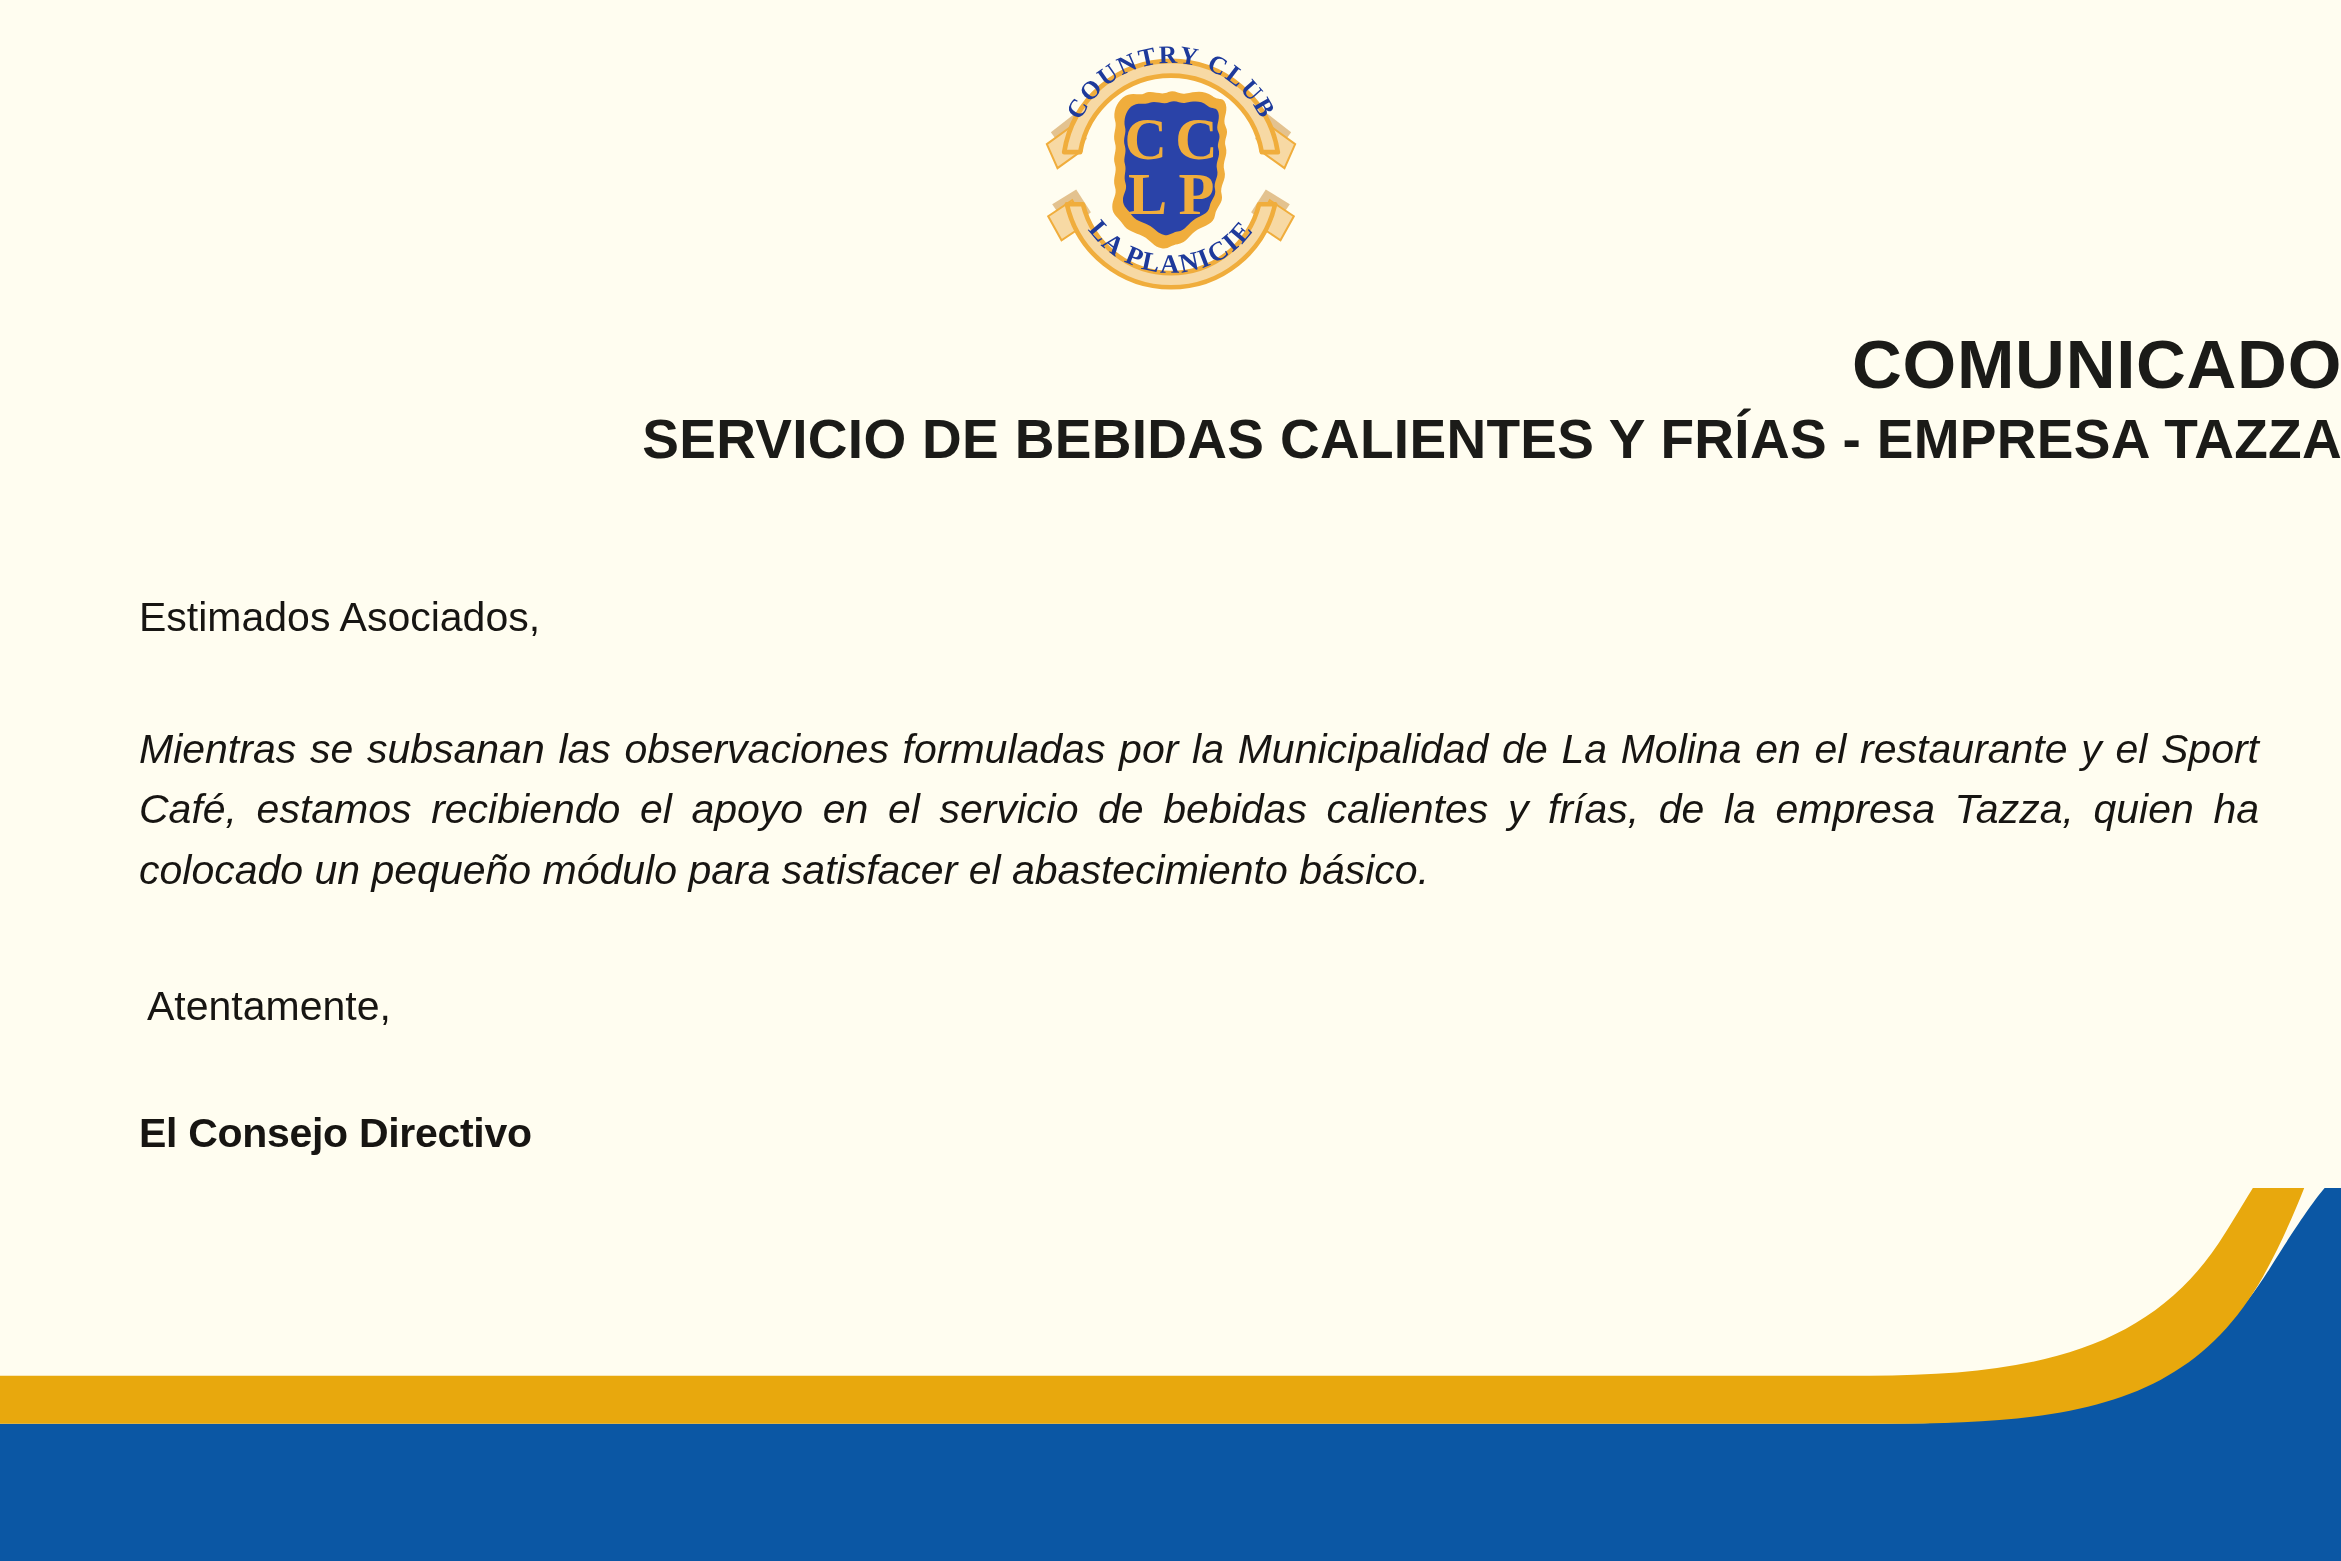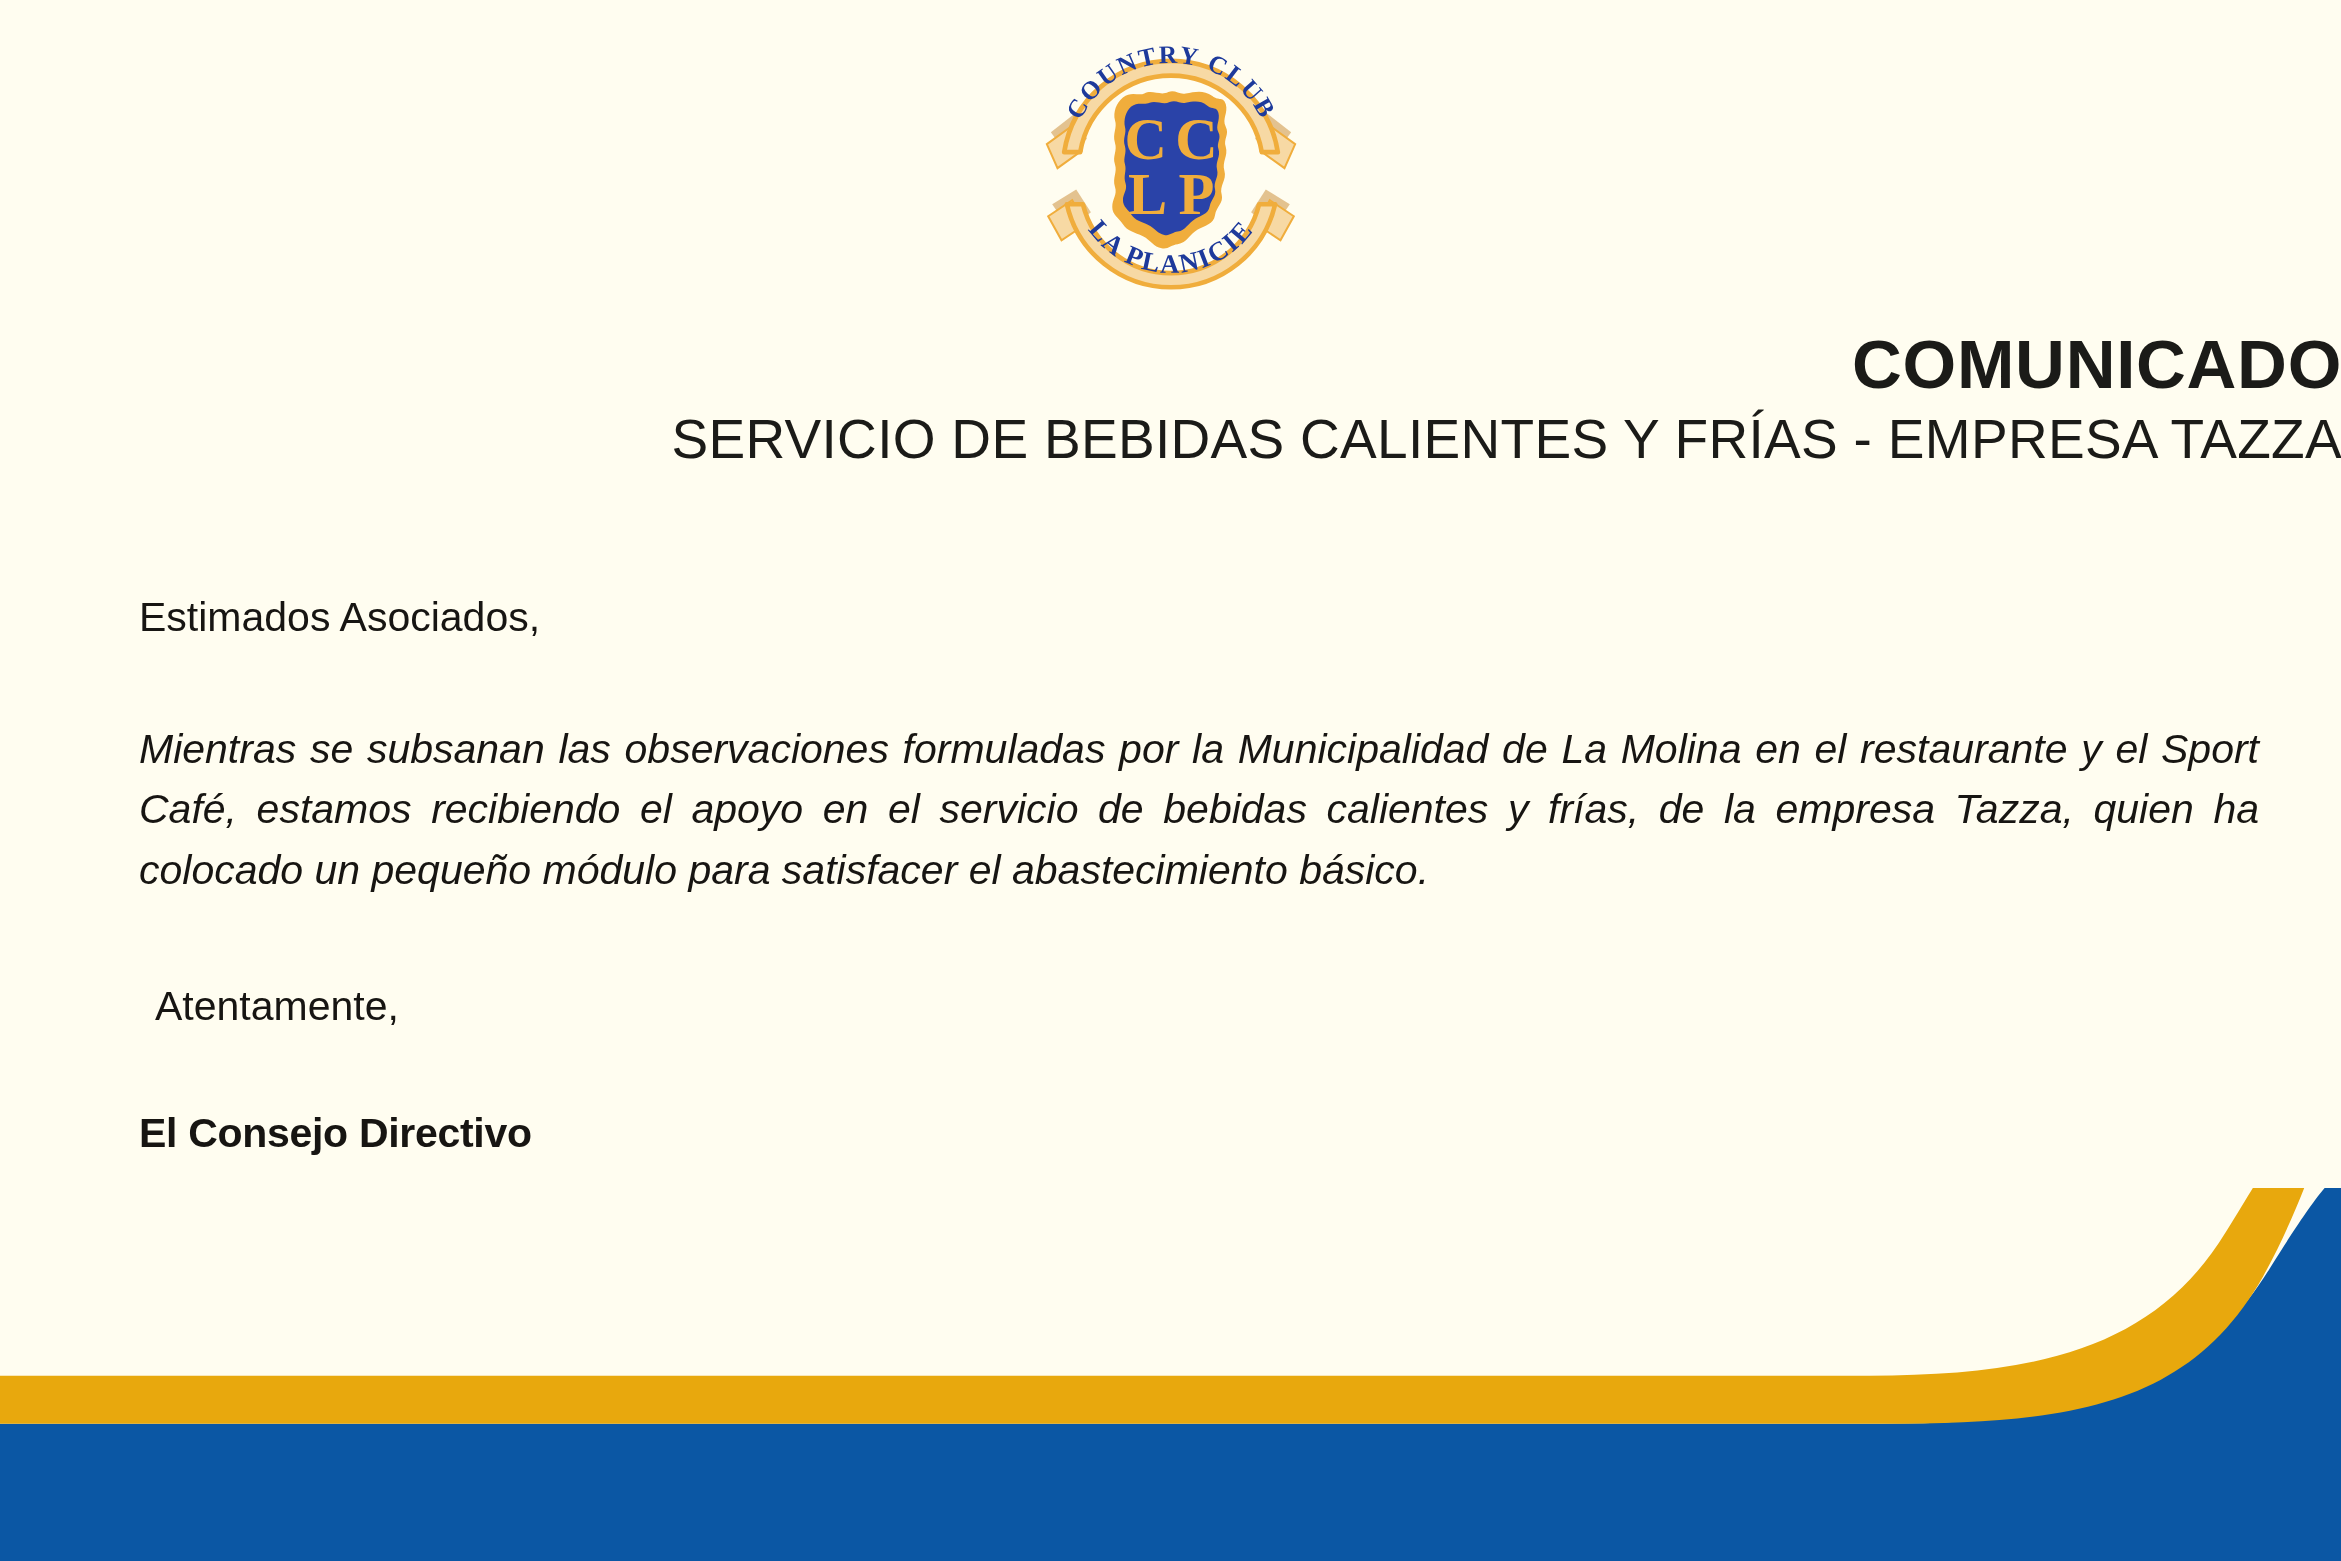--- a/index.html
+++ b/index.html
@@ -43,21 +43,21 @@
     font-weight: bold;
     font-size: 69px;
     letter-spacing: 0.7px;
     color: #1B1B18;
     line-height: 1.08;
     margin: 0;
     white-space: nowrap;
   }
   .title-sub {
     font-family: "Liberation Sans", sans-serif;
-    font-weight: normal;
+    font-weight: bold;
     font-size: 55px;
     letter-spacing: 0.3px;
     color: #1B1B18;
     line-height: 1.12;
     margin: 6.7px 0 0 0;
     white-space: nowrap;
   }
 
   
   .body-block {
@@ -71,21 +71,21 @@
     line-height: 1.48;
     font-stretch: condensed;
   }
   .salutation { margin: 0 0 0 0; }
   .para {
     margin: 71px 0 0 0;
     text-align: justify;
     text-justify: inter-word;
     font-style: italic;
   }
-  .closing { margin: 75px 0 0 16px; }
+  .closing { margin: 75px 0 0 8px; }
   .signature {
     margin: 67px 0 16px 0;
     font-weight: bold;
     letter-spacing: -0.3px;
   }
 
   
   .bottom-deco {
     position: absolute;
     left: 0;

